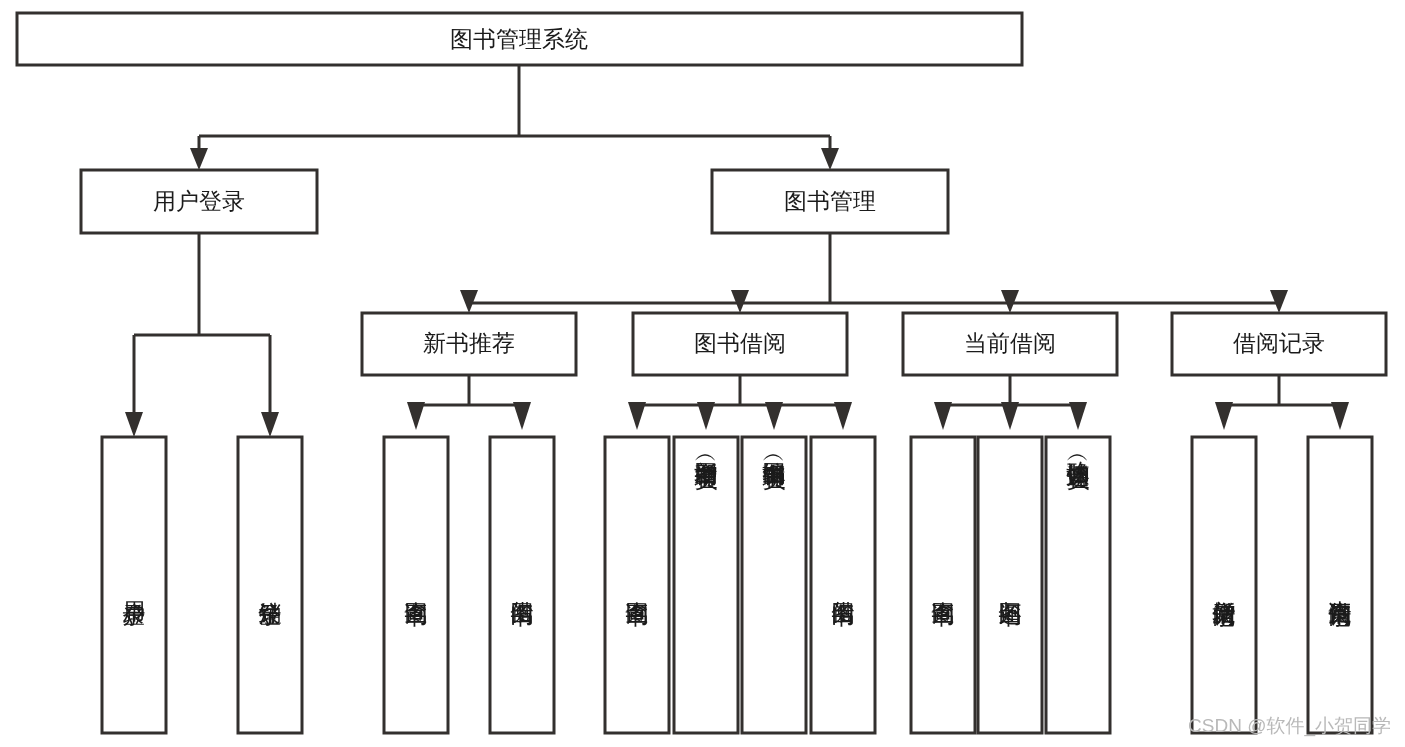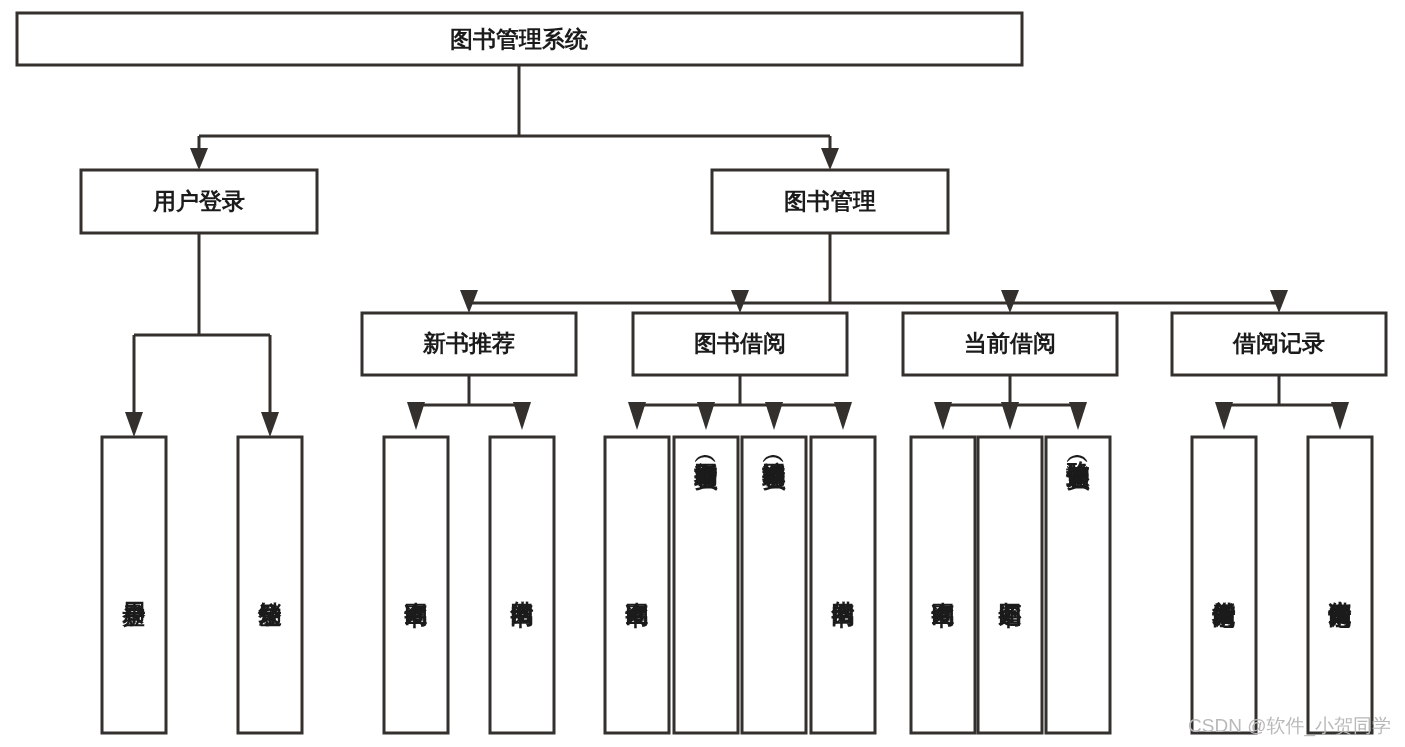--- a/index.html
+++ b/index.html
@@ -13,21 +13,20 @@
     font-family: "Liberation Sans", "DejaVu Sans", sans-serif;
     position: relative;
     overflow: hidden;
   }
   #diagram {
     position: absolute;
     left: 0;
     top: 0;
     width: 1405px;
     height: 747px;
-    font-weight: bold;
   }
   .node-rect {
     fill: #ffffff;
     stroke: #33302e;
     stroke-width: 3;
   }
   .connector {
     stroke: #33302e;
     stroke-width: 3;
     fill: none;

